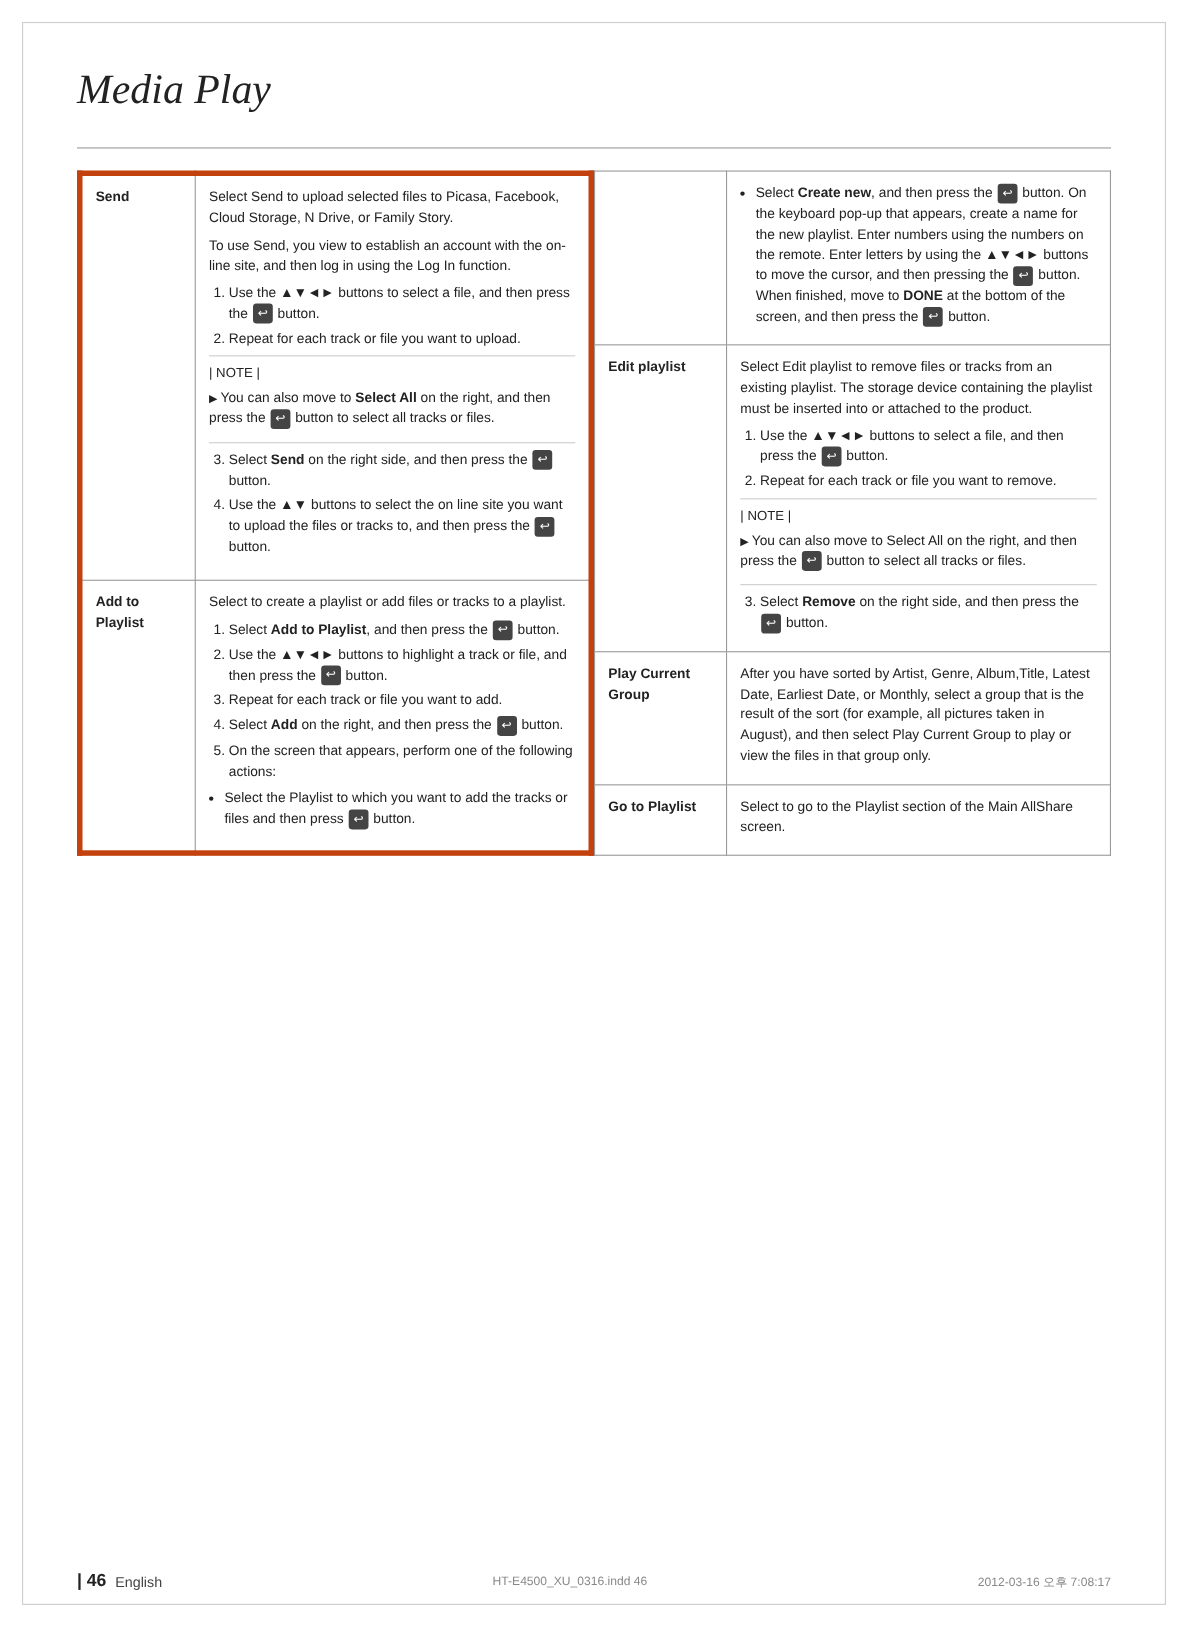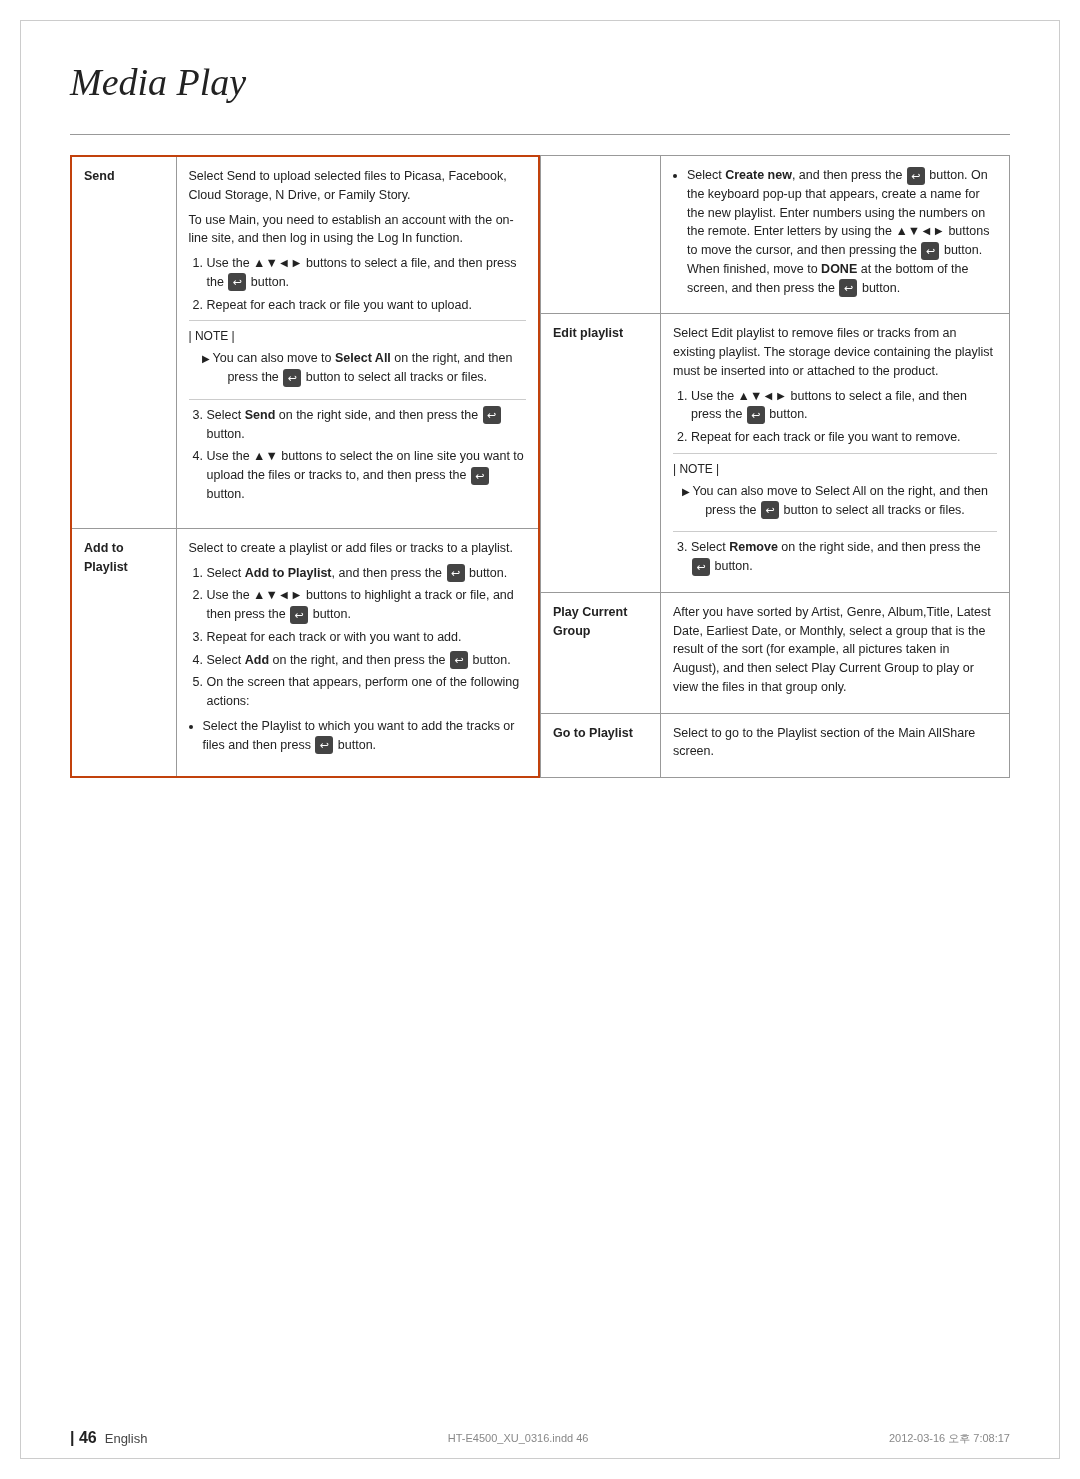--- a/index.html
+++ b/index.html
@@ -44,21 +44,21 @@
       font-weight: normal;
       color: #222222;
       margin-bottom: 24px;
       padding-bottom: 6px;
     }
 
     
     .left-table {
       width: 50%;
       border-collapse: collapse;
-      border: 2px solid #c2410c;
+      border: 5px solid #c2410c;
     }
 
     
     .right-table {
       width: 50%;
       border-collapse: collapse;
       border: 1px solid #999;
       border-left: none;
     }
 
@@ -126,21 +126,20 @@
     }
 
     .note-box .note-header {
       font-size: 12px;
       margin-bottom: 4px;
     }
 
     .note-box ul {
       list-style: none;
       margin-left: 0;
-      text-align: center;
     }
 
     .note-box ul li::before {
       content: '▶ ';
       font-size: 10px;
     }
 
     b, strong {
       font-weight: bold;
     }
@@ -236,21 +235,21 @@
 
   <div class="tables-wrapper">
 
     <table class="left-table">
       <tbody>
 
         <tr>
           <td class="row-label">Send</td>
           <td class="content-cell">
             <p>Select Send to upload selected files to Picasa, Facebook, Cloud Storage, N Drive, or Family Story.</p>
-            <p>To use Main, you need to establish an account with the on-line site, and then log in using the Log In function.</p>
+            <p>To use Send, you view to establish an account with the on-line site, and then log in using the Log In function.</p>
             <ol>
               <li>Use the ▲▼◄► buttons to select a file, and then press the <span class="icon-btn"></span> button.</li>
               <li>Repeat for each track or file you want to upload.</li>
             </ol>
             <div class="note-box">
               <div class="note-header">| NOTE |</div>
               <ul>
                 <li class="arrow-item">You can also move to <strong>Select All</strong> on the right, and then press the <span class="icon-btn"></span> button to select all tracks or files.</li>
               </ul>
             </div>
@@ -262,21 +261,21 @@
         </tr>
 
 
         <tr>
           <td class="row-label">Add to Playlist</td>
           <td class="content-cell">
             <p>Select to create a playlist or add files or tracks to a playlist.</p>
             <ol>
               <li>Select <strong>Add to Playlist</strong>, and then press the <span class="icon-btn"></span> button.</li>
               <li>Use the ▲▼◄► buttons to highlight a track or file, and then press the <span class="icon-btn"></span> button.</li>
-              <li>Repeat for each track or with you want to add.</li>
+              <li>Repeat for each track or file you want to add.</li>
               <li>Select <strong>Add</strong> on the right, and then press the <span class="icon-btn"></span> button.</li>
               <li>On the screen that appears, perform one of the following actions:</li>
             </ol>
             <ul>
               <li>Select the Playlist to which you want to add the tracks or files and then press <span class="icon-btn"></span> button.</li>
             </ul>
           </td>
         </tr>
       </tbody>
     </table>

